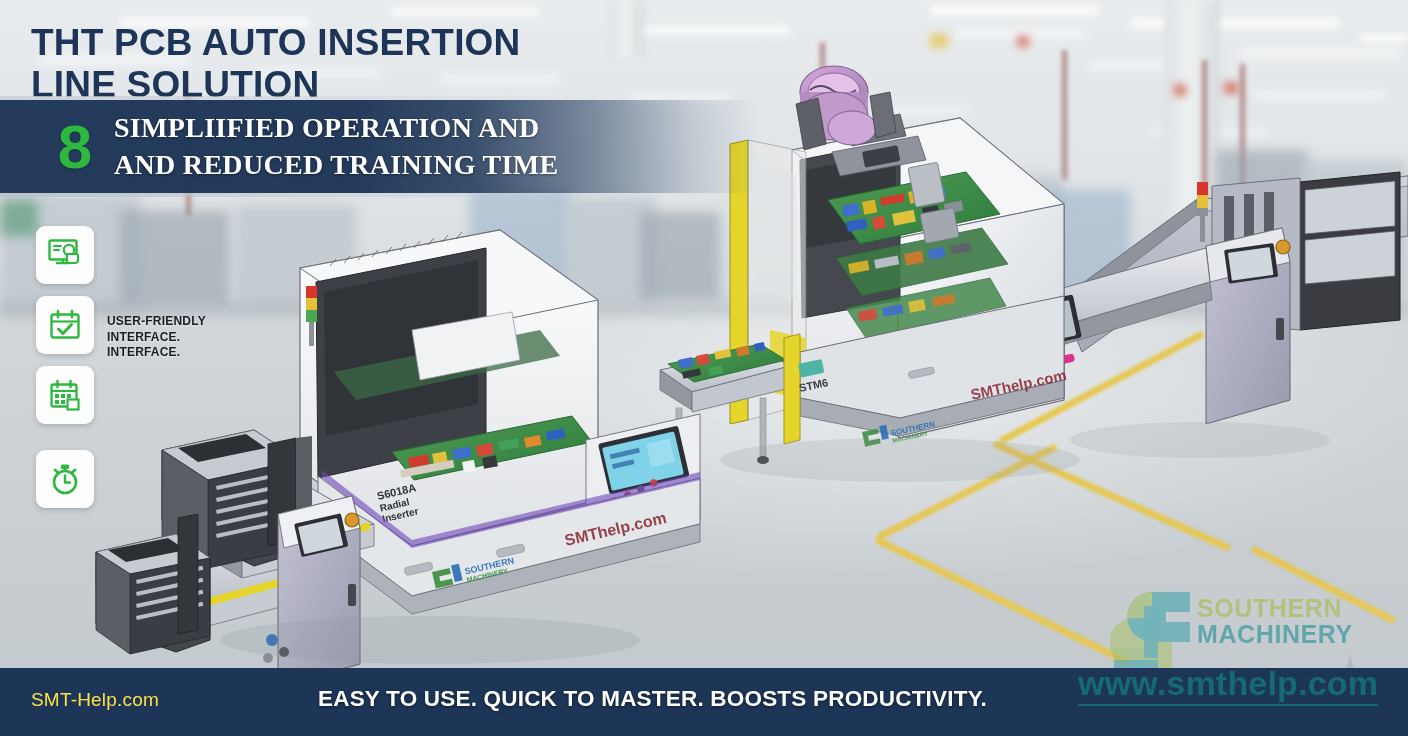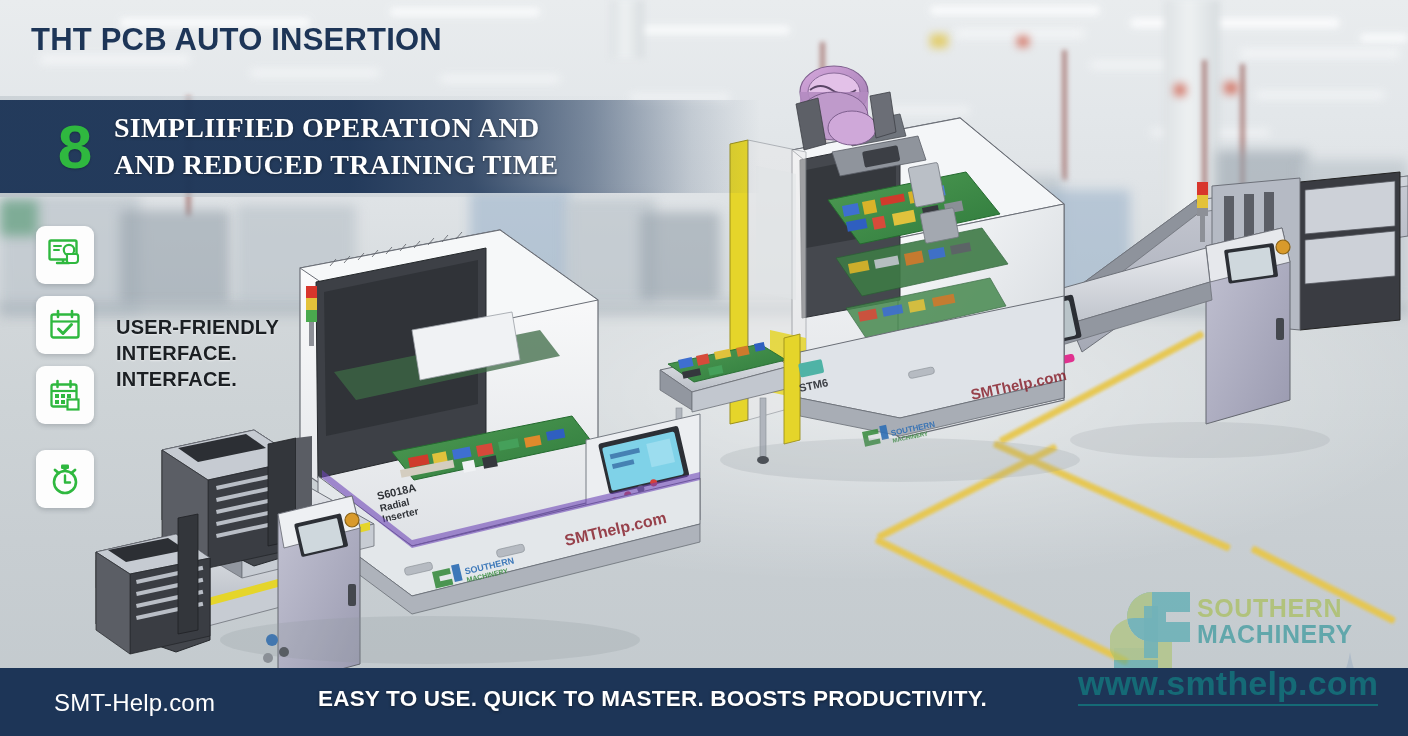--- a/index.html
+++ b/index.html
@@ -46,21 +46,21 @@
   
   .floorline{position:absolute;background:#e8c64a;filter:blur(1.6px);border-radius:2px;opacity:.92;}
 
   
   .machines{position:absolute;inset:0;}
   .machines svg{position:absolute;left:0;top:0;}
 
   
   .title{
     position:absolute;left:31px;top:22px;width:620px;
-    color:#1d3557;font-weight:bold;font-size:31px;line-height:1.14;
+    color:#1d3557;font-weight:bold;font-size:37px;line-height:1.14;
     letter-spacing:.2px;text-transform:uppercase;
   }
   .title div{white-space:nowrap;}
 
   .banner{
     position:absolute;left:0;top:100px;width:760px;height:93px;
     background:linear-gradient(90deg,
        rgba(29,53,87,.97) 0%,
        rgba(29,53,87,.97) 46%,
        rgba(29,53,87,.86) 62%,
@@ -91,22 +91,22 @@
   
   .icons{position:absolute;left:36px;top:226px;}
   .tile{
     width:58px;height:58px;margin-bottom:12px;border-radius:9px;
     background:#fdfdfd;box-shadow:0 2px 5px rgba(40,50,60,.22);
     display:flex;align-items:center;justify-content:center;
   }
   .tile svg{display:block;}
 
   .features{
-    position:absolute;left:116px;top:314px;width:330px;
-    color:#1b1f23;font-size:20px;font-weight:bold;line-height:1.30;
+    position:absolute;left:107px;top:314px;width:330px;
+    color:#1b1f23;font-size:12px;font-weight:bold;line-height:1.30;
     letter-spacing:.2px;text-transform:uppercase;
     text-shadow:0 1px 2px rgba(255,255,255,.5);
   }
   .features div{white-space:nowrap;}
 
   
   .watermark{position:absolute;left:1110px;top:588px;opacity:.62;}
   .wm-text{
     position:absolute;left:1197px;top:596px;opacity:.72;
     font-weight:bold;line-height:1.02;letter-spacing:.6px;
@@ -114,21 +114,21 @@
   .wm-text .l1{font-size:25px;color:#a9bf5c;}
   .wm-text .l2{font-size:25px;color:#3c9a9e;}
   .wm-star{position:absolute;left:1318px;top:650px;opacity:.55;}
 
   
   .bottombar{
     position:absolute;left:0;bottom:0;width:1408px;height:68px;
     background:#1d3557;
   }
   .bottombar .brand{
-    position:absolute;left:31px;top:21px;color:#ffffff;font-size:24px;letter-spacing:.2px;margin-left:23px;
+    position:absolute;left:31px;top:21px;color:#fde047;font-size:19px;letter-spacing:.2px;
   }
   .bottombar .tagline{
     position:absolute;left:318px;top:18px;color:#ffffff;
     font-size:22.5px;font-weight:bold;letter-spacing:.2px;text-transform:uppercase;
     text-shadow:0 1px 3px rgba(0,0,0,.5);white-space:nowrap;
   }
   .urlwm{
     position:absolute;left:1078px;top:664px;
     font-size:34px;font-weight:bold;color:#15707a;opacity:.9;
     border-bottom:2px solid #15707a;padding-bottom:1px;letter-spacing:.2px;
@@ -507,20 +507,21 @@
       </g>
 
       <ellipse cx="430" cy="640" rx="210" ry="24" fill="#8e949b" opacity=".22"></ellipse>
       <ellipse cx="900" cy="460" rx="180" ry="22" fill="#8e949b" opacity=".20"></ellipse>
       <ellipse cx="1200" cy="440" rx="130" ry="18" fill="#8e949b" opacity=".18"></ellipse>
     </svg>
   </div>
 
   <div class="title">
     <div>THT PCB AUTO INSERTION</div>
+    <div>LINE SOLUTION</div>
   </div>
 
   <div class="banner">
     <div class="banner-num">8</div>
     <div class="banner-lines">
       <div>SIMPLIIFIED OPERATION AND</div>
       <div>AND REDUCED TRAINING TIME</div>
     </div>
   </div>
 

